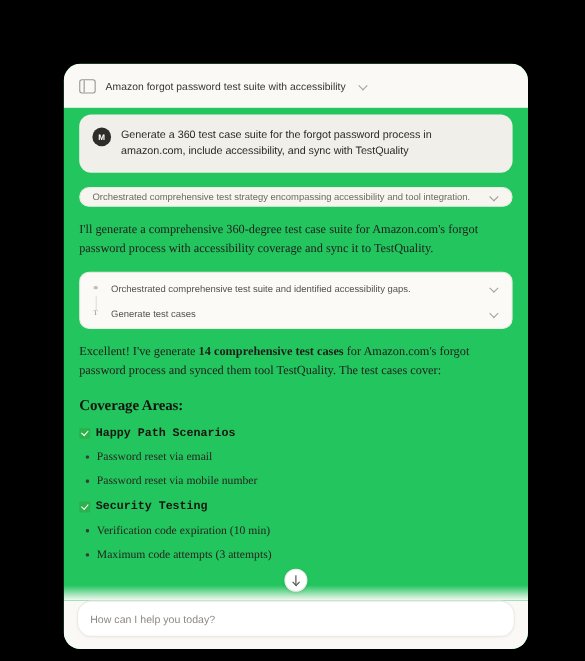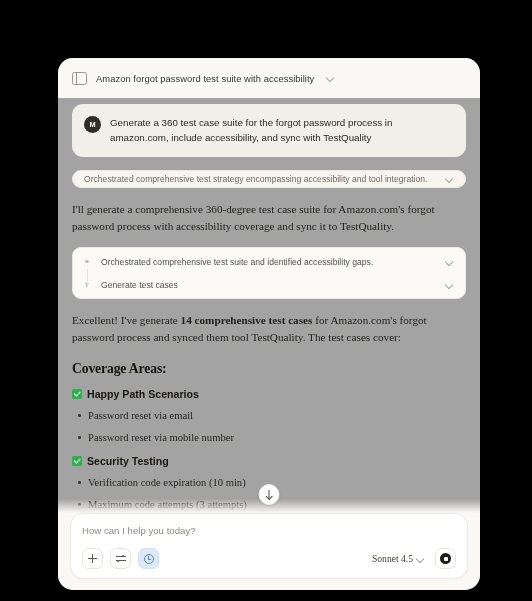--- a/index.html
+++ b/index.html
@@ -19,21 +19,21 @@
     background: #000000;
   }
 
   
   .app-card {
     position: absolute;
     left: 58px;
     top: 58px;
     width: 422px;
     height: 532px;
-    background: #a3a3a3;
+    background: #22c55e;
     border-radius: 15px;
     overflow: hidden;
     display: flex;
     flex-direction: column;
   }
 
   
   .app-header {
     height: 40px;
     flex: 0 0 40px;
@@ -213,21 +213,21 @@
     font-weight: bold;
     color: #16150f;
     margin-top: 16px;
     letter-spacing: -0.1px;
   }
   .cat {
     display: flex;
     align-items: center;
     gap: 5px;
     margin-top: 11px;
-    font-family: Liberation Sans, sans-serif;
+    font-family: Liberation Mono, monospace;
     font-size: 10.6px;
     font-weight: bold;
     color: #16150f;
   }
   .tick {
     flex: 0 0 10px;
     width: 10px; height: 10px;
     border-radius: 1.5px;
     background: #2bb24c;
     position: relative;
@@ -493,45 +493,17 @@
         <span class="arrow-down"></span>
       </div>
 
       <div class="fade-top"></div>
     </div>
 
     <div class="composer-wrap">
       <div class="composer">
         <div class="composer-placeholder">How can I help you today?</div>
 
-        <div class="composer-bar">
-          <div class="left-tools">
-            <div class="tool-btn">
-              <span class="plus-glyph"></span>
-            </div>
-            <div class="tool-btn">
-              <span class="sliders-glyph">
-                <span></span>
-                  <span></span>
-                  <i></i>
-                  <i></i>
-              </span>
-            </div>
-            <div class="tool-btn active">
-              <span class="clock-glyph"></span>
-            </div>
-          </div>
-
-          <div class="right-tools">
-            <div class="model-sel">
-              <span>Sonnet 4.5</span>
-              <span class="chev"></span>
-            </div>
-            <div class="send-btn">
-              <span class="send-inner"></span>
-            </div>
-          </div>
-        </div>
       </div>
     </div>
 
   </div>
 </div>
 
 </body></html>

